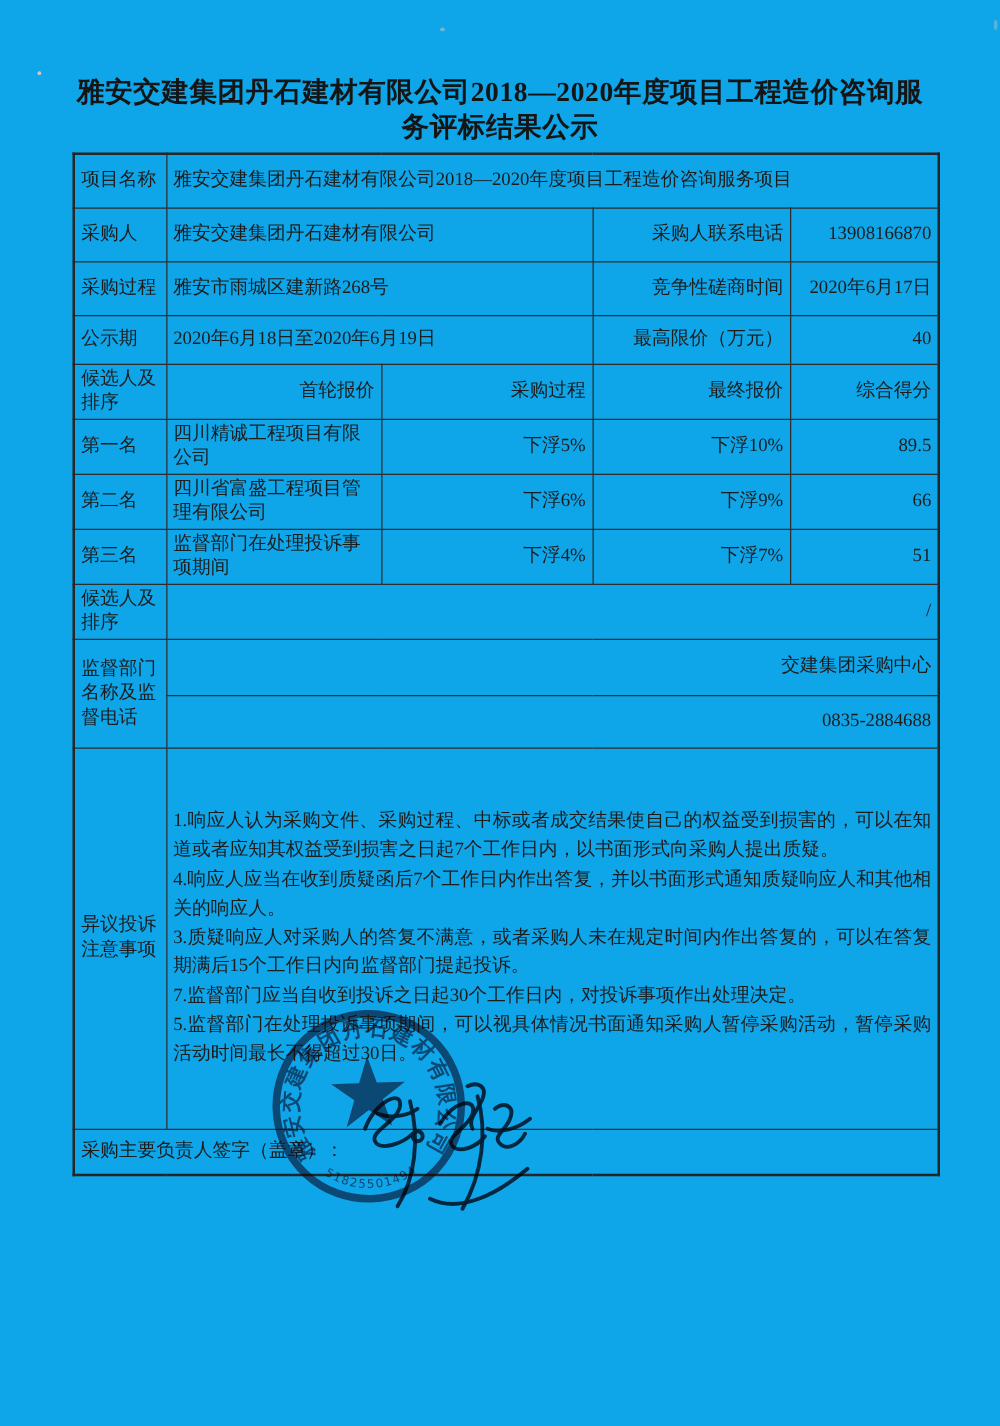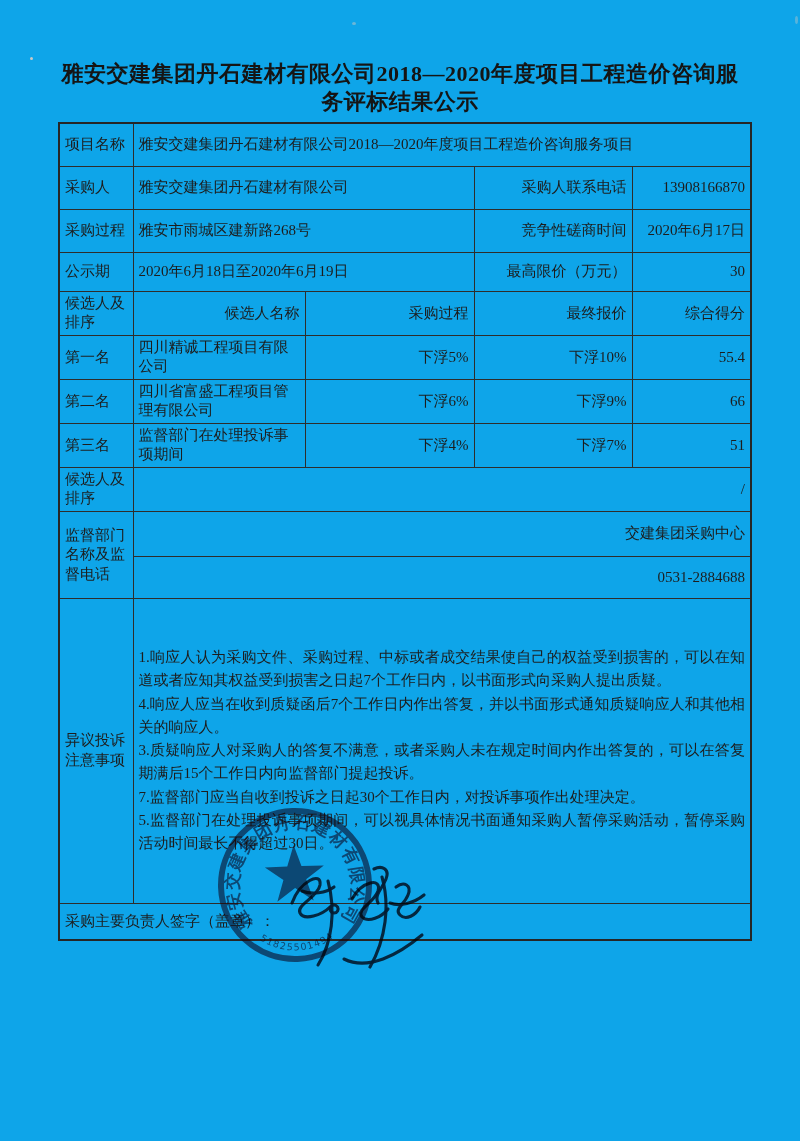--- a/index.html
+++ b/index.html
@@ -97,37 +97,37 @@
       <td class="lab">采购过程</td>
       <td colspan="2">雅安市雨城区建新路268号</td>
       <td class="c">竞争性磋商时间</td>
       <td class="c">2020年6月17日</td>
     </tr>
 
     <tr class="h39">
       <td class="lab">公示期</td>
       <td colspan="2">2020年6月18日至2020年6月19日</td>
       <td class="c">最高限价（万元）</td>
-      <td class="c">30</td>
+      <td class="c">40</td>
     </tr>
 
     <tr class="h39">
       <td class="lab">候选人及排序</td>
-      <td class="c">候选人名称</td>
+      <td class="c">首轮报价</td>
       <td class="c">采购过程</td>
       <td class="c">最终报价</td>
       <td class="c">综合得分</td>
     </tr>
 
     <tr class="h42">
       <td class="lab">第一名</td>
       <td>四川精诚工程项目有限公司</td>
       <td class="c">下浮5%</td>
       <td class="c">下浮10%</td>
-      <td class="c">55.4</td>
+      <td class="c">89.5</td>
     </tr>
 
     <tr class="h42">
       <td class="lab">第二名</td>
       <td>四川省富盛工程项目管理有限公司</td>
       <td class="c">下浮6%</td>
       <td class="c">下浮9%</td>
       <td class="c">66</td>
     </tr>
 
@@ -142,21 +142,21 @@
     <tr class="h37">
       <td class="lab">候选人及排序</td>
       <td colspan="4" class="c">/</td>
     </tr>
 
     <tr class="h45">
       <td class="lab" rowspan="2">监督部门名称及监督电话</td>
       <td colspan="4" class="c">交建集团采购中心</td>
     </tr>
     <tr class="h42">
-      <td colspan="4" class="c">0531-2884688</td>
+      <td colspan="4" class="c">0835-2884688</td>
     </tr>
 
     <tr class="h305">
       <td class="lab">异议投诉注意事项</td>
       <td colspan="4" class="obj-cell">
         <div class="obj-item">1.响应人认为采购文件、采购过程、中标或者成交结果使自己的权益受到损害的，可以在知道或者应知其权益受到损害之日起7个工作日内，以书面形式向采购人提出质疑。</div>
         <div class="obj-item">4.响应人应当在收到质疑函后7个工作日内作出答复，并以书面形式通知质疑响应人和其他相关的响应人。</div>
         <div class="obj-item">3.质疑响应人对采购人的答复不满意，或者采购人未在规定时间内作出答复的，可以在答复期满后15个工作日内向监督部门提起投诉。</div>
         <div class="obj-item">7.监督部门应当自收到投诉之日起30个工作日内，对投诉事项作出处理决定。</div>
         <div class="obj-item">5.监督部门在处理投诉事项期间，可以视具体情况书面通知采购人暂停采购活动，暂停采购活动时间最长不得超过30日。</div>

